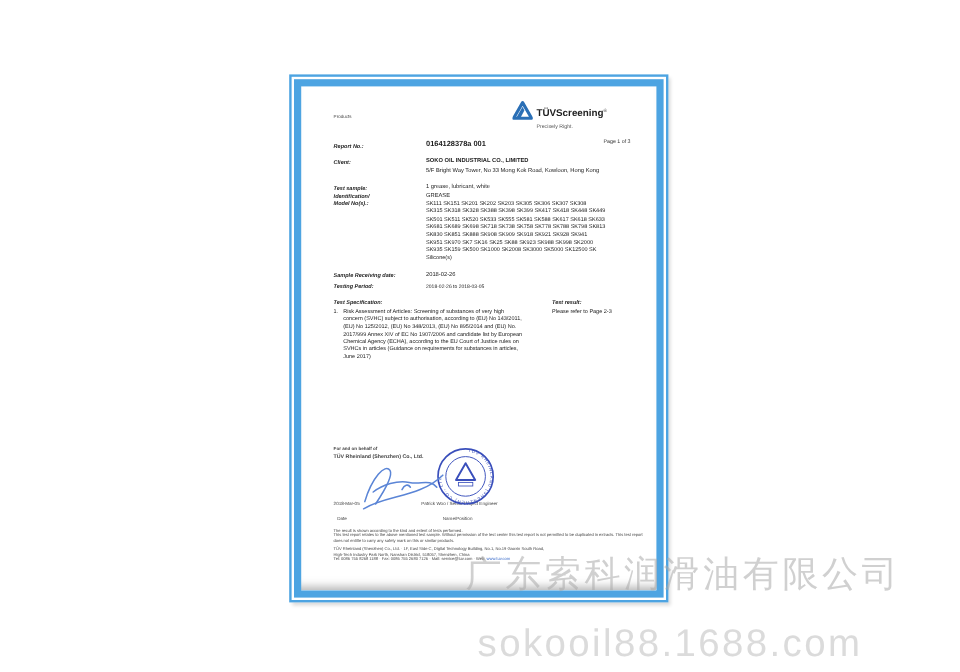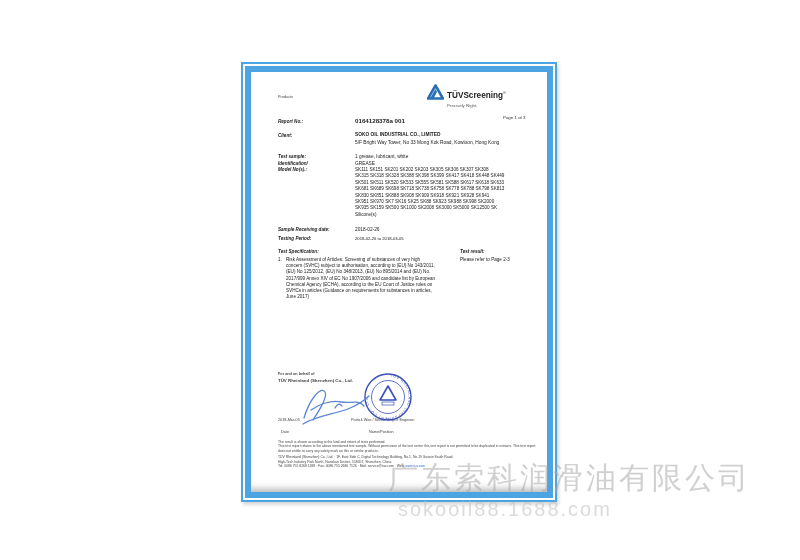--- a/index.html
+++ b/index.html
@@ -33,21 +33,21 @@
   .brand{font-size:8.2px;color:#222;letter-spacing:0;}
   .brand .b{font-weight:bold;}
   .reg{font-size:4px;vertical-align:super;}
   .tagline{font-size:4.4px;color:#555;margin-top:1px;}
   
   .wm1{
     position:absolute;left:388px;top:458px;font-size:30px;letter-spacing:3px;
     color:rgba(170,170,170,0.55);font-weight:normal;white-space:nowrap;z-index:5;
   }
   .wm2{
-    position:absolute;left:398px;top:498px;font-size:20px;letter-spacing:2px;
+    position:absolute;left:398px;top:518px;font-size:32px;letter-spacing:2px;
     color:rgba(195,195,195,0.6);white-space:nowrap;z-index:5;
   }
   .weblink{color:#3a6bc9;}
   .sig{position:absolute;left:50px;top:312px;z-index:3;}
   .stamp{position:absolute;left:112px;top:300px;z-index:2;}
 </style>
 </head>
 <body>
 
 <div class="frame">

